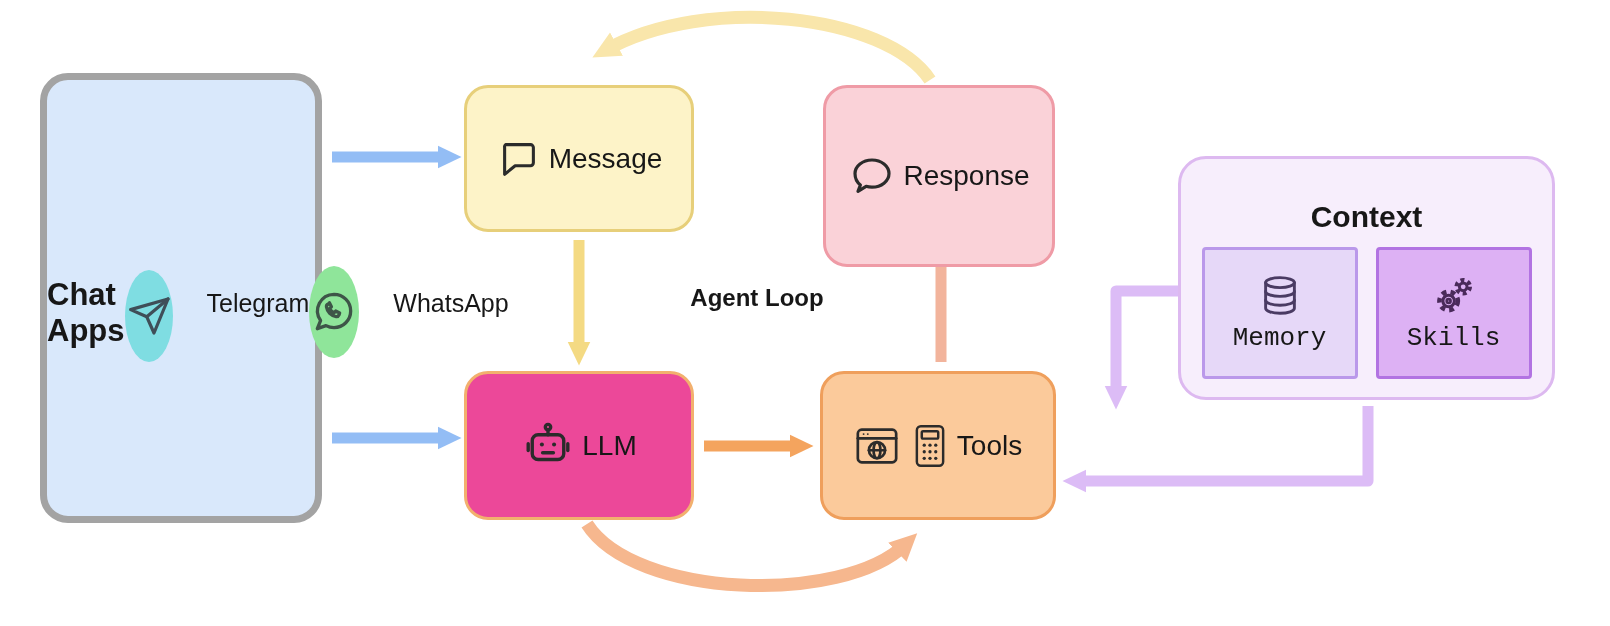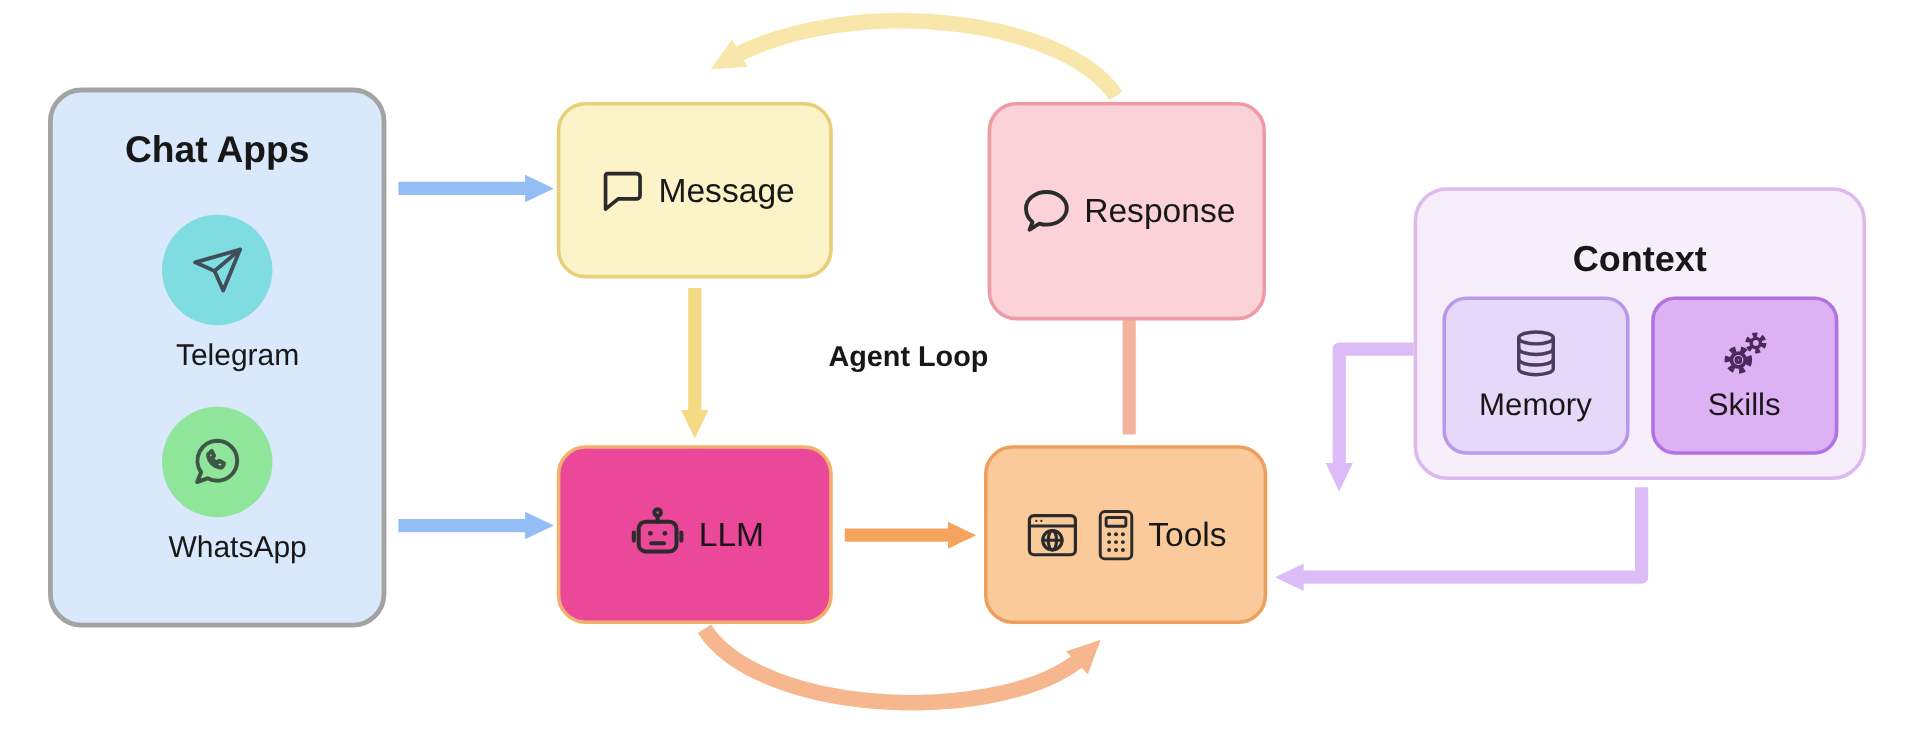--- a/index.html
+++ b/index.html
@@ -19,22 +19,22 @@
     height: 626px;
   }
   .box {
     position: absolute;
     box-sizing: border-box;
     border-radius: 28px;
   }
   
   .chat-apps {
     left: 40px; top: 73px; width: 282px; height: 450px;
-    background: #d9e8fb; border: 4px solid #a3a3a3;
-    display: flex; flex-direction: column; align-items: center;
+    background: #d9e8fb; border: 7px solid #a3a3a3;
+    display: flex; flex-direction: row; align-items: center;
   }
   .chat-apps-title { margin-top: 30px; font-size: 31px; font-weight: 600; }
   .app-circle {
     width: 92px; height: 92px; border-radius: 50%;
     display: flex; align-items: center; justify-content: center;
   }
   .telegram-circle { background: #7fdde2; margin-top: 36px; }
   .whatsapp-circle { background: #8fe59a; margin-top: 28px; }
   .app-label { margin-top: 11px; font-size: 25px; margin-left: 34px; }
 
@@ -58,22 +58,22 @@
 
   
   .context {
     left: 1178px; top: 156px; width: 377px; height: 244px;
     background: #f7eefc; border: 3px solid #ddb9f0;
     display: flex; flex-direction: column; align-items: center; justify-content: center;
   }
   .context-title { margin-top: 22px; font-size: 30px; font-weight: 600; }
   .context-row { display: flex; gap: 18px; justify-content: center; margin-top: 13px; }
   .subbox {
-    width: 156px; height: 132px; border-radius: 20px; box-sizing: border-box;
-    display: flex; flex-direction: column; align-items: center; justify-content: center; gap: 4px;
+    width: 156px; height: 132px; border-radius: 4px; box-sizing: border-box;
+    display: flex; flex-direction: column; align-items: center; justify-content: center; gap: 4px; font-family: Liberation Mono, monospace;
   }
   .memory-box { background: #e6d8f8; border: 3px solid #ba98ea; }
   .skills-box { background: #ddb1f4; border: 3px solid #b273e2; }
   .sub-label { font-size: 26px; }
 
   .icon { display: block; }
 </style>
 </head>
 <body>
 

